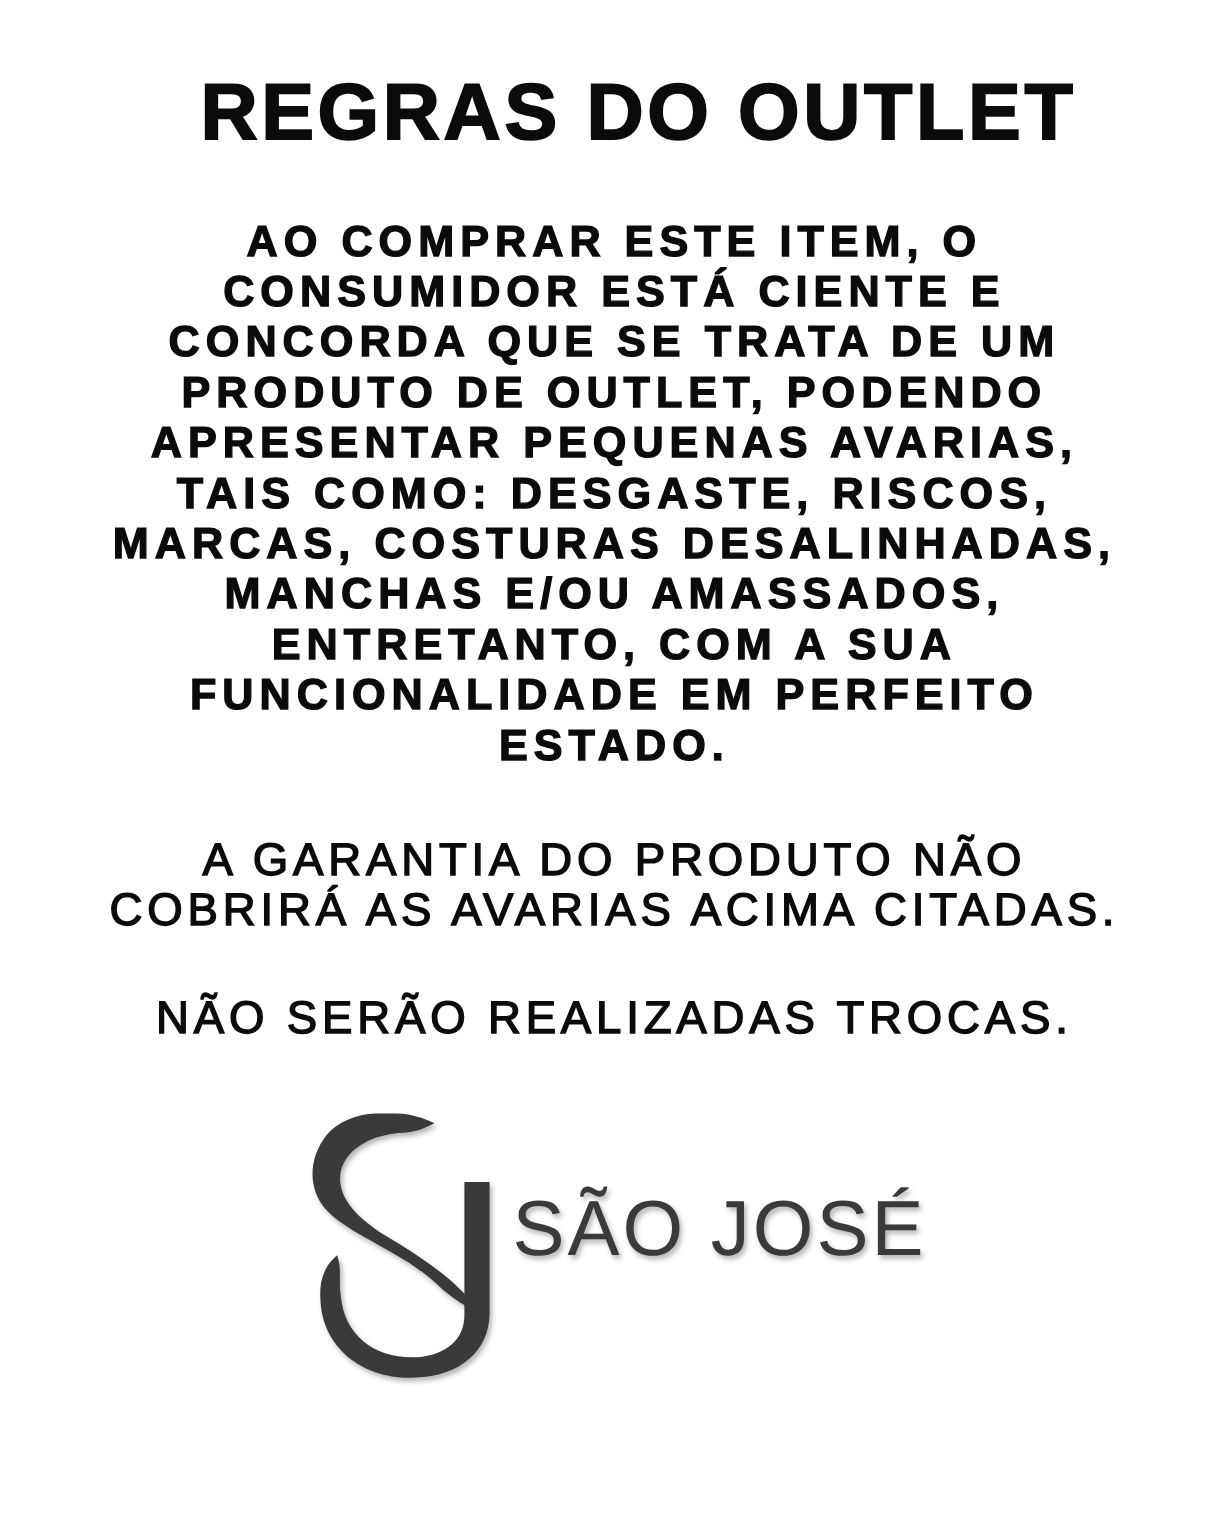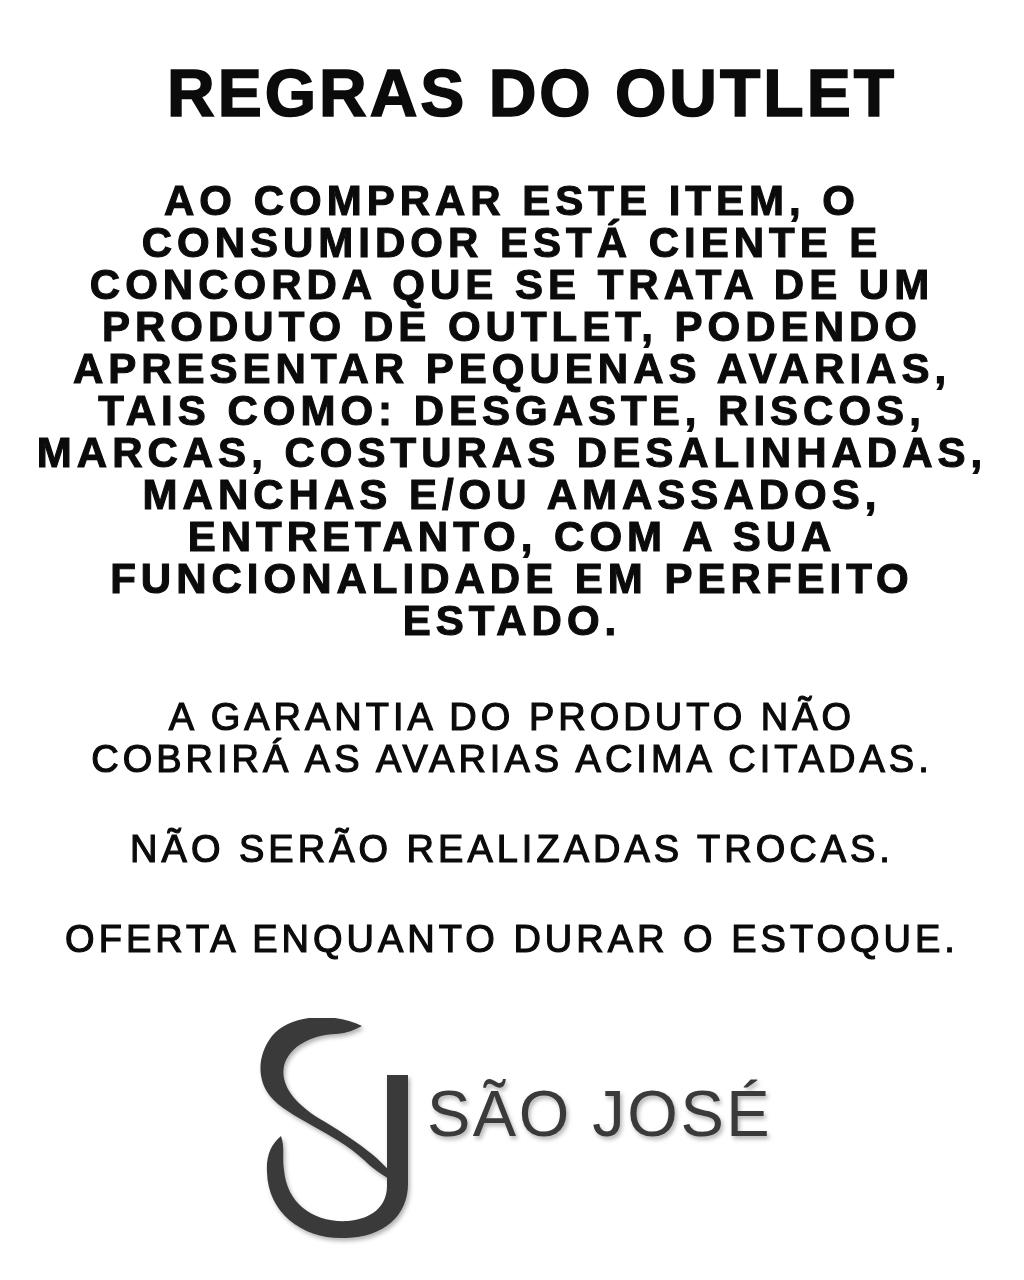--- a/index.html
+++ b/index.html
@@ -22,21 +22,21 @@
     font-size: 66px;
     line-height: 70px;
     font-weight: 700;
     letter-spacing: 3px;
     -webkit-text-stroke: 1.6px #0b0b0b;
     white-space: nowrap;
     padding-left: 40px;
   }
   .terms {
     margin: 52px auto 0 auto;
-    font-size: 42px;
+    font-size: 36px;
     line-height: 42px;
     font-weight: 700;
     letter-spacing: 5px;
     -webkit-text-stroke: 1.1px #0b0b0b;
     white-space: pre-line;
   }
   .notice {
     margin: 54px auto 0 auto;
     font-size: 38px;
     line-height: 42px;
@@ -92,21 +92,20 @@
 MANCHAS E/OU AMASSADOS,
 ENTRETANTO, COM A SUA
 FUNCIONALIDADE EM PERFEITO
 ESTADO.</p>
 
   <p class="notice">A GARANTIA DO PRODUTO NÃO
 COBRIRÁ AS AVARIAS ACIMA CITADAS.</p>
 
   <p class="notice single">NÃO SERÃO REALIZADAS TROCAS.</p>
 
-  <p class="notice single">OFERTA ENQUANTO DURAR O ESTOQUE.</p>
 
   <div class="logo">
     <div class="monogram">
       <svg width="155" height="230" viewBox="0 0 155 230" xmlns="http://www.w3.org/2000/svg" aria-hidden="true">
 
         <path fill="#3a3a3a" d="
           M 106,8
           C 78,-6 34,-4 16,18
           C 2,36 0,60 14,78
           C 32,100 78,114 108,142

